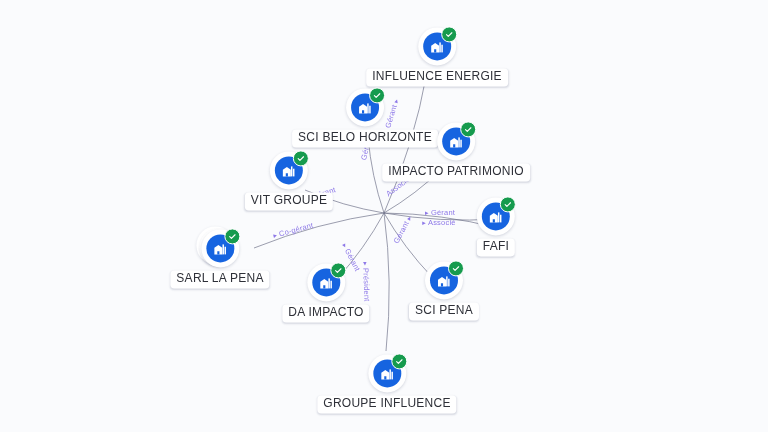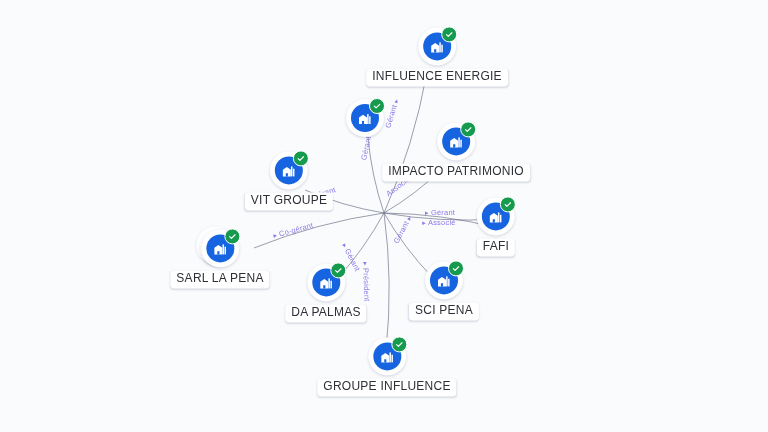--- a/index.html
+++ b/index.html
@@ -264,20 +264,21 @@
               <rect x="15.2" y="6" width="2.2" height="15" fill="#ffffff"></rect>
               <rect x="18.2" y="9.5" width="2.2" height="11.5" fill="#ffffff"></rect>
             </svg>
           </div>
           <div class="check-badge">
             <svg width="8" height="8" viewBox="0 0 24 24" aria-hidden="true">
               <path d="M4 12.5l5.2 5.2L20 7" fill="none" stroke="#ffffff" stroke-width="3.4" stroke-linecap="round" stroke-linejoin="round"></path>
             </svg>
           </div>
         </div>
+        <div class="node-label">SCI BELO HORIZONTE</div>
       </div>
       <div class="node" style="left: 456px; top: 152px;">
         <div class="company-badge">
           <div class="company-disc">
             <svg width="16" height="16" viewBox="0 0 24 24" aria-hidden="true">
               <path d="M3 21V11.2L9 7l6 4.2V21z" fill="#ffffff"></path>
               <path d="M7.4 21v-4.6h3.2V21z" fill="#1664e0"></path>
               <rect x="15.2" y="6" width="2.2" height="15" fill="#ffffff"></rect>
               <rect x="18.2" y="9.5" width="2.2" height="11.5" fill="#ffffff"></rect>
             </svg>
@@ -353,41 +354,41 @@
               <rect x="15.2" y="6" width="2.2" height="15" fill="#ffffff"></rect>
               <rect x="18.2" y="9.5" width="2.2" height="11.5" fill="#ffffff"></rect>
             </svg>
           </div>
           <div class="check-badge">
             <svg width="8" height="8" viewBox="0 0 24 24" aria-hidden="true">
               <path d="M4 12.5l5.2 5.2L20 7" fill="none" stroke="#ffffff" stroke-width="3.4" stroke-linecap="round" stroke-linejoin="round"></path>
             </svg>
           </div>
         </div>
-        <div class="node-label">DA PALMAS</div>
+        <div class="node-label">DA IMPACTO</div>
       </div>
       <div class="node" style="left: 444px; top: 291px;">
         <div class="company-badge">
           <div class="company-disc">
             <svg width="16" height="16" viewBox="0 0 24 24" aria-hidden="true">
               <path d="M3 21V11.2L9 7l6 4.2V21z" fill="#ffffff"></path>
               <path d="M7.4 21v-4.6h3.2V21z" fill="#1664e0"></path>
               <rect x="15.2" y="6" width="2.2" height="15" fill="#ffffff"></rect>
               <rect x="18.2" y="9.5" width="2.2" height="11.5" fill="#ffffff"></rect>
             </svg>
           </div>
           <div class="check-badge">
             <svg width="8" height="8" viewBox="0 0 24 24" aria-hidden="true">
               <path d="M4 12.5l5.2 5.2L20 7" fill="none" stroke="#ffffff" stroke-width="3.4" stroke-linecap="round" stroke-linejoin="round"></path>
             </svg>
           </div>
         </div>
         <div class="node-label">SCI PENA</div>
       </div>
-      <div class="node" style="left: 387px; top: 367px; justify-content: space-between;">
+      <div class="node" style="left: 387px; top: 384px; justify-content: space-between;">
         <div class="company-badge">
           <div class="company-disc">
             <svg width="16" height="16" viewBox="0 0 24 24" aria-hidden="true">
               <path d="M3 21V11.2L9 7l6 4.2V21z" fill="#ffffff"></path>
               <path d="M7.4 21v-4.6h3.2V21z" fill="#1664e0"></path>
               <rect x="15.2" y="6" width="2.2" height="15" fill="#ffffff"></rect>
               <rect x="18.2" y="9.5" width="2.2" height="11.5" fill="#ffffff"></rect>
             </svg>
           </div>
           <div class="check-badge">

